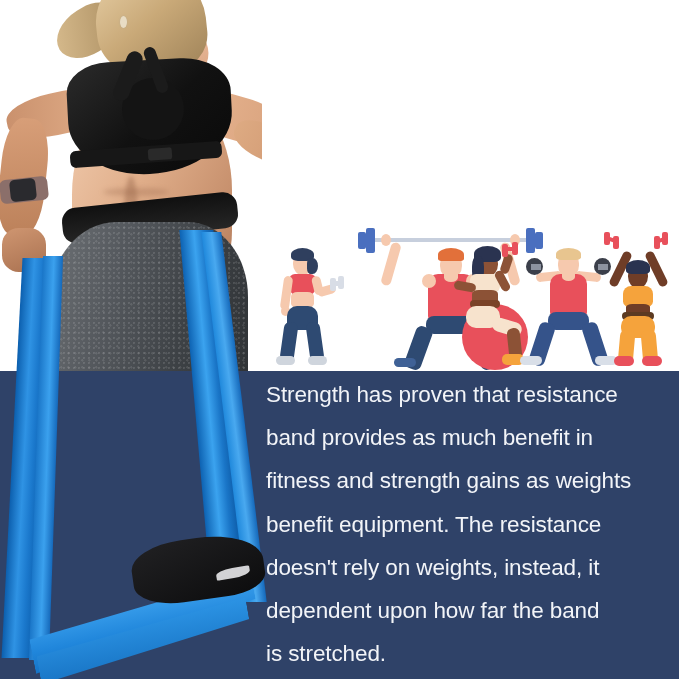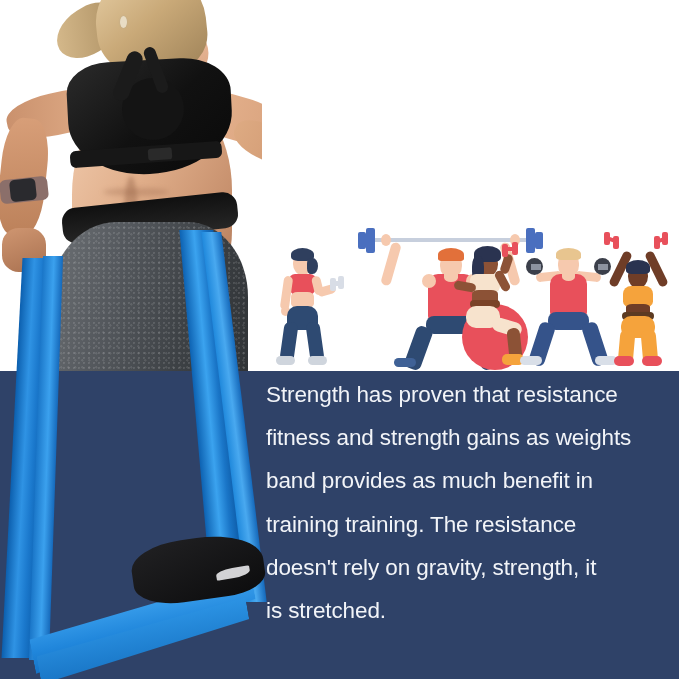--- a/index.html
+++ b/index.html
@@ -472,20 +472,21 @@
       <div class="p orange" style="left:359px;top:100px;width:34px;height:22px;border-radius:10px;"></div>
       <div class="p orange" style="left:357px;top:114px;width:15px;height:36px;border-radius:6px;transform:rotate(5deg);"></div>
       <div class="p orange" style="left:380px;top:114px;width:15px;height:36px;border-radius:6px;transform:rotate(-5deg);"></div>
       <div class="p" style="left:352px;top:140px;width:20px;height:10px;border-radius:5px;background:#e8505b;"></div>
       <div class="p" style="left:380px;top:140px;width:20px;height:10px;border-radius:5px;background:#e8505b;"></div>
     </div>
   </div>
 
   <div class="body-copy">
     <span class="ln">Strength has proven that resistance</span>
+    <span class="ln">band provides as much benefit in</span>
     <span class="ln">fitness and strength gains as weights</span>
-    <span class="ln">band provides as much benefit in</span>
-    <span class="ln">training training. The resistance</span>
-    <span class="ln">doesn't rely on gravity, strength, it</span>
+    <span class="ln">benefit equipment. The resistance</span>
+    <span class="ln">doesn't rely on weights, instead, it</span>
+    <span class="ln">dependent upon how far the band</span>
     <span class="ln">is stretched.</span>
   </div>
 
 </div>
 
 </body></html>

